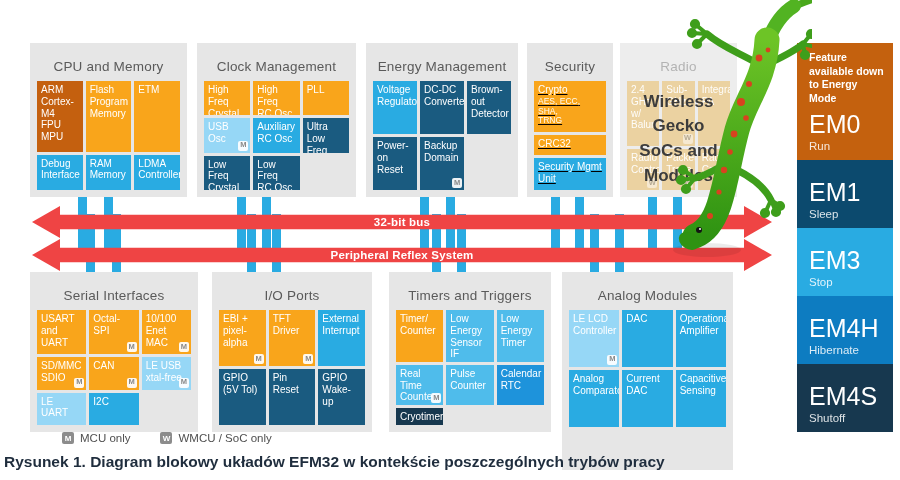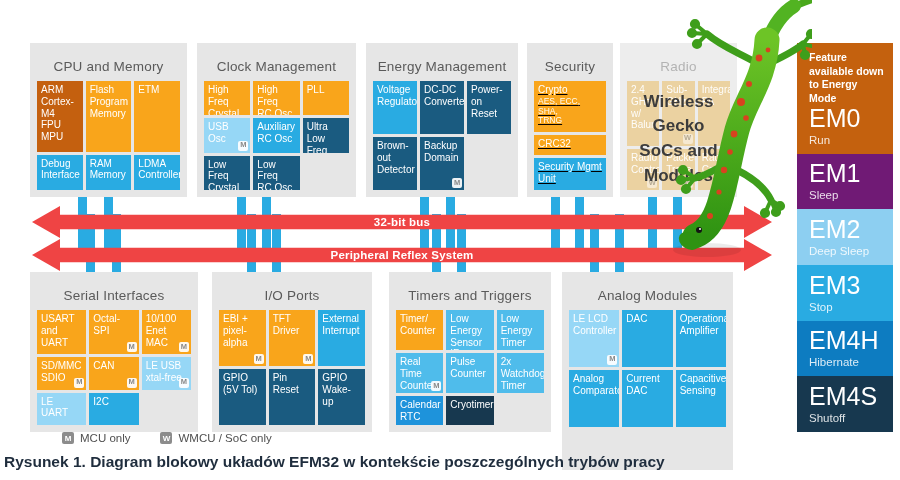--- a/index.html
+++ b/index.html
@@ -136,24 +136,24 @@
 RC Osc</div></div>
       </div>
   </section>
   <section class="panel" id="panel-energy" style="left:366px;top:43px;width:152px;height:154px">
     <h3 class="ptitle">Energy Management</h3>
     <div class="grid" id="grid-energy">
         <div class="cell c-blue"><div class="cl">Voltage
 Regulator</div></div>
         <div class="cell c-navy"><div class="cl">DC-DC
 Converter</div></div>
+        <div class="cell c-navy"><div class="cl">Brown-out
+Detector</div></div>
         <div class="cell c-navy"><div class="cl">Power-on
 Reset</div></div>
-        <div class="cell c-navy"><div class="cl">Brown-out
-Detector</div></div>
         <div class="cell c-navy"><div class="cl">Backup
 Domain</div><span class="badge">M</span></div>
       </div>
   </section>
   <section class="panel" id="panel-security" style="left:527px;top:43px;width:86px;height:154px">
     <h3 class="ptitle">Security</h3>
     <div class="grid cols1" id="grid-security">
         <div class="cell c-orange"><div class="cl">Crypto</div><div class="cs">AES, ECC, SHA,
 TRNG</div></div>
         <div class="cell c-orange"><div class="cl">CRC32</div></div>
@@ -217,22 +217,20 @@
     <div class="grid" id="grid-timers">
         <div class="cell c-orange"><div class="cl">Timer/
 Counter</div></div>
         <div class="cell c-skyblue"><div class="cl">Low Energy
 Sensor IF</div></div>
         <div class="cell c-skyblue"><div class="cl">Low Energy Timer</div></div>
         <div class="cell c-skyblue"><div class="cl">Real Time
 Counter</div><span class="badge">M</span></div>
         <div class="cell c-skyblue"><div class="cl">Pulse
 Counter</div></div>
-        <div class="cell c-skyblue"><div class="cl">2x Watchdog
-Timer</div></div>
         <div class="cell c-calblue"><div class="cl">Calendar
 RTC</div></div>
         <div class="cell c-darknavy"><div class="cl">Cryotimer</div></div>
       </div>
   </section>
   <section class="panel" id="panel-analog" style="left:562px;top:272px;width:171px;height:198px">
     <h3 class="ptitle">Analog Modules</h3>
     <div class="grid" id="grid-analog">
         <div class="cell c-lightblue"><div class="cl">LE LCD Controller</div><span class="badge">M</span></div>
         <div class="cell c-blue"><div class="cl">DAC</div></div>
@@ -246,27 +244,23 @@
         <div class="cell empty"></div>
       </div>
   </section>
 
   <aside id="sidebar">
       <div class="mode" style="background: rgb(196, 97, 14);">
         <div class="mode-header">Feature available down to Energy Mode</div>
         <div class="mode-name">EM0</div>
         <div class="mode-sub">Run</div>
       </div>
-      <div class="mode" style="background: #701a75;">
+      <div class="mode" style="background: #0c4a6e;">
         <div class="mode-name">EM1</div>
         <div class="mode-sub">Sleep</div>
-      </div>
-      <div class="mode" style="background: rgb(141, 207, 241);">
-        <div class="mode-name">EM2</div>
-        <div class="mode-sub">Deep Sleep</div>
       </div>
       <div class="mode" style="background: rgb(41, 171, 226);">
         <div class="mode-name">EM3</div>
         <div class="mode-sub">Stop</div>
       </div>
       <div class="mode" style="background: rgb(13, 124, 193);">
         <div class="mode-name">EM4H</div>
         <div class="mode-sub">Hibernate</div>
       </div>
       <div class="mode" style="background: rgb(23, 56, 79);">

